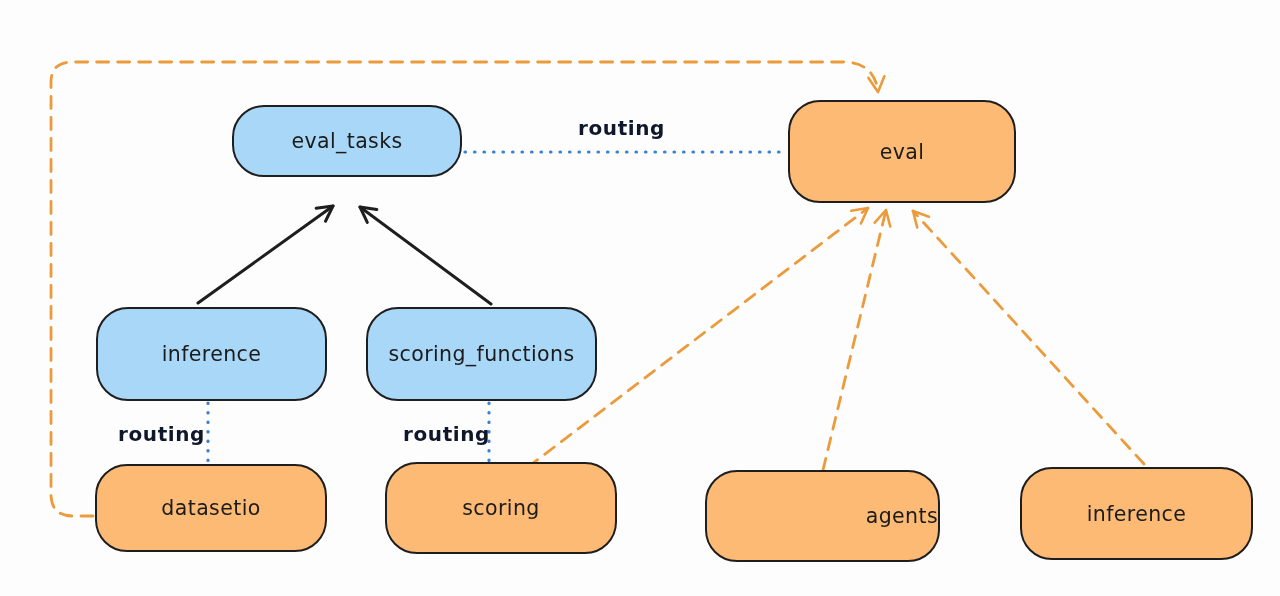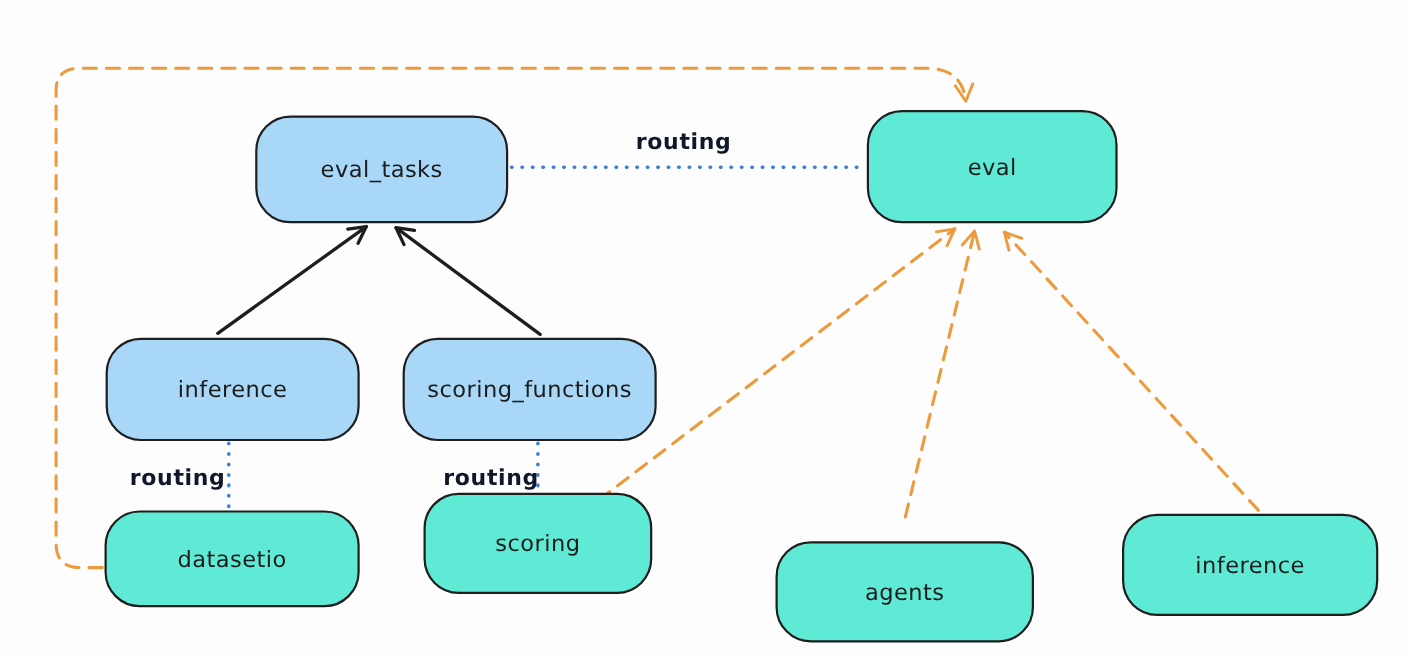--- a/index.html
+++ b/index.html
@@ -22,29 +22,29 @@
     border: 2.6px solid #1e1e1e;
     border-radius: 32px;
     display: flex;
     align-items: center;
     justify-content: center;
     font-size: 20.5px;
     color: #1b1b1b;
     letter-spacing: 0.4px;
   }
   .node-blue  { background: #a8d7f8; }
-  .node-green { background: #5eead4; }
+  .node-green { background: #fdba74; }
 
-  #node-eval-tasks        { left: 232px; top: 105px; width: 230px; height:  98px; }
+  #node-eval-tasks        { left: 232px; top: 105px; width: 230px; height:  72px; }
   #node-eval              { left: 788px; top: 100px; width: 228px; height: 103px; }
   #node-datasets          { left:  96px; top: 307px; width: 231px; height:  94px; }
   #node-scoring-functions { left: 366px; top: 307px; width: 231px; height:  94px; }
   #node-datasetio         { left:  95px; top: 464px; width: 232px; height:  88px; }
-  #node-scoring           { left: 385px; top: 448px; width: 208px; height:  92px; }
-  #node-agents            { left: 705px; top: 492px; width: 235px; height:  92px; }
+  #node-scoring           { left: 385px; top: 462px; width: 232px; height:  92px; }
+  #node-agents            { left: 705px; top: 470px; width: 235px; height:  92px; justify-content: flex-end; }
   #node-inference         { left: 1020px; top: 467px; width: 233px; height:  93px; }
 
   .routing-label {
     position: absolute;
     color: #0f172a;
     font-size: 20px;
     font-weight: bold;
     letter-spacing: 0.6px;
   }
   #routing-label-top      { left: 578px; top: 116px; }

